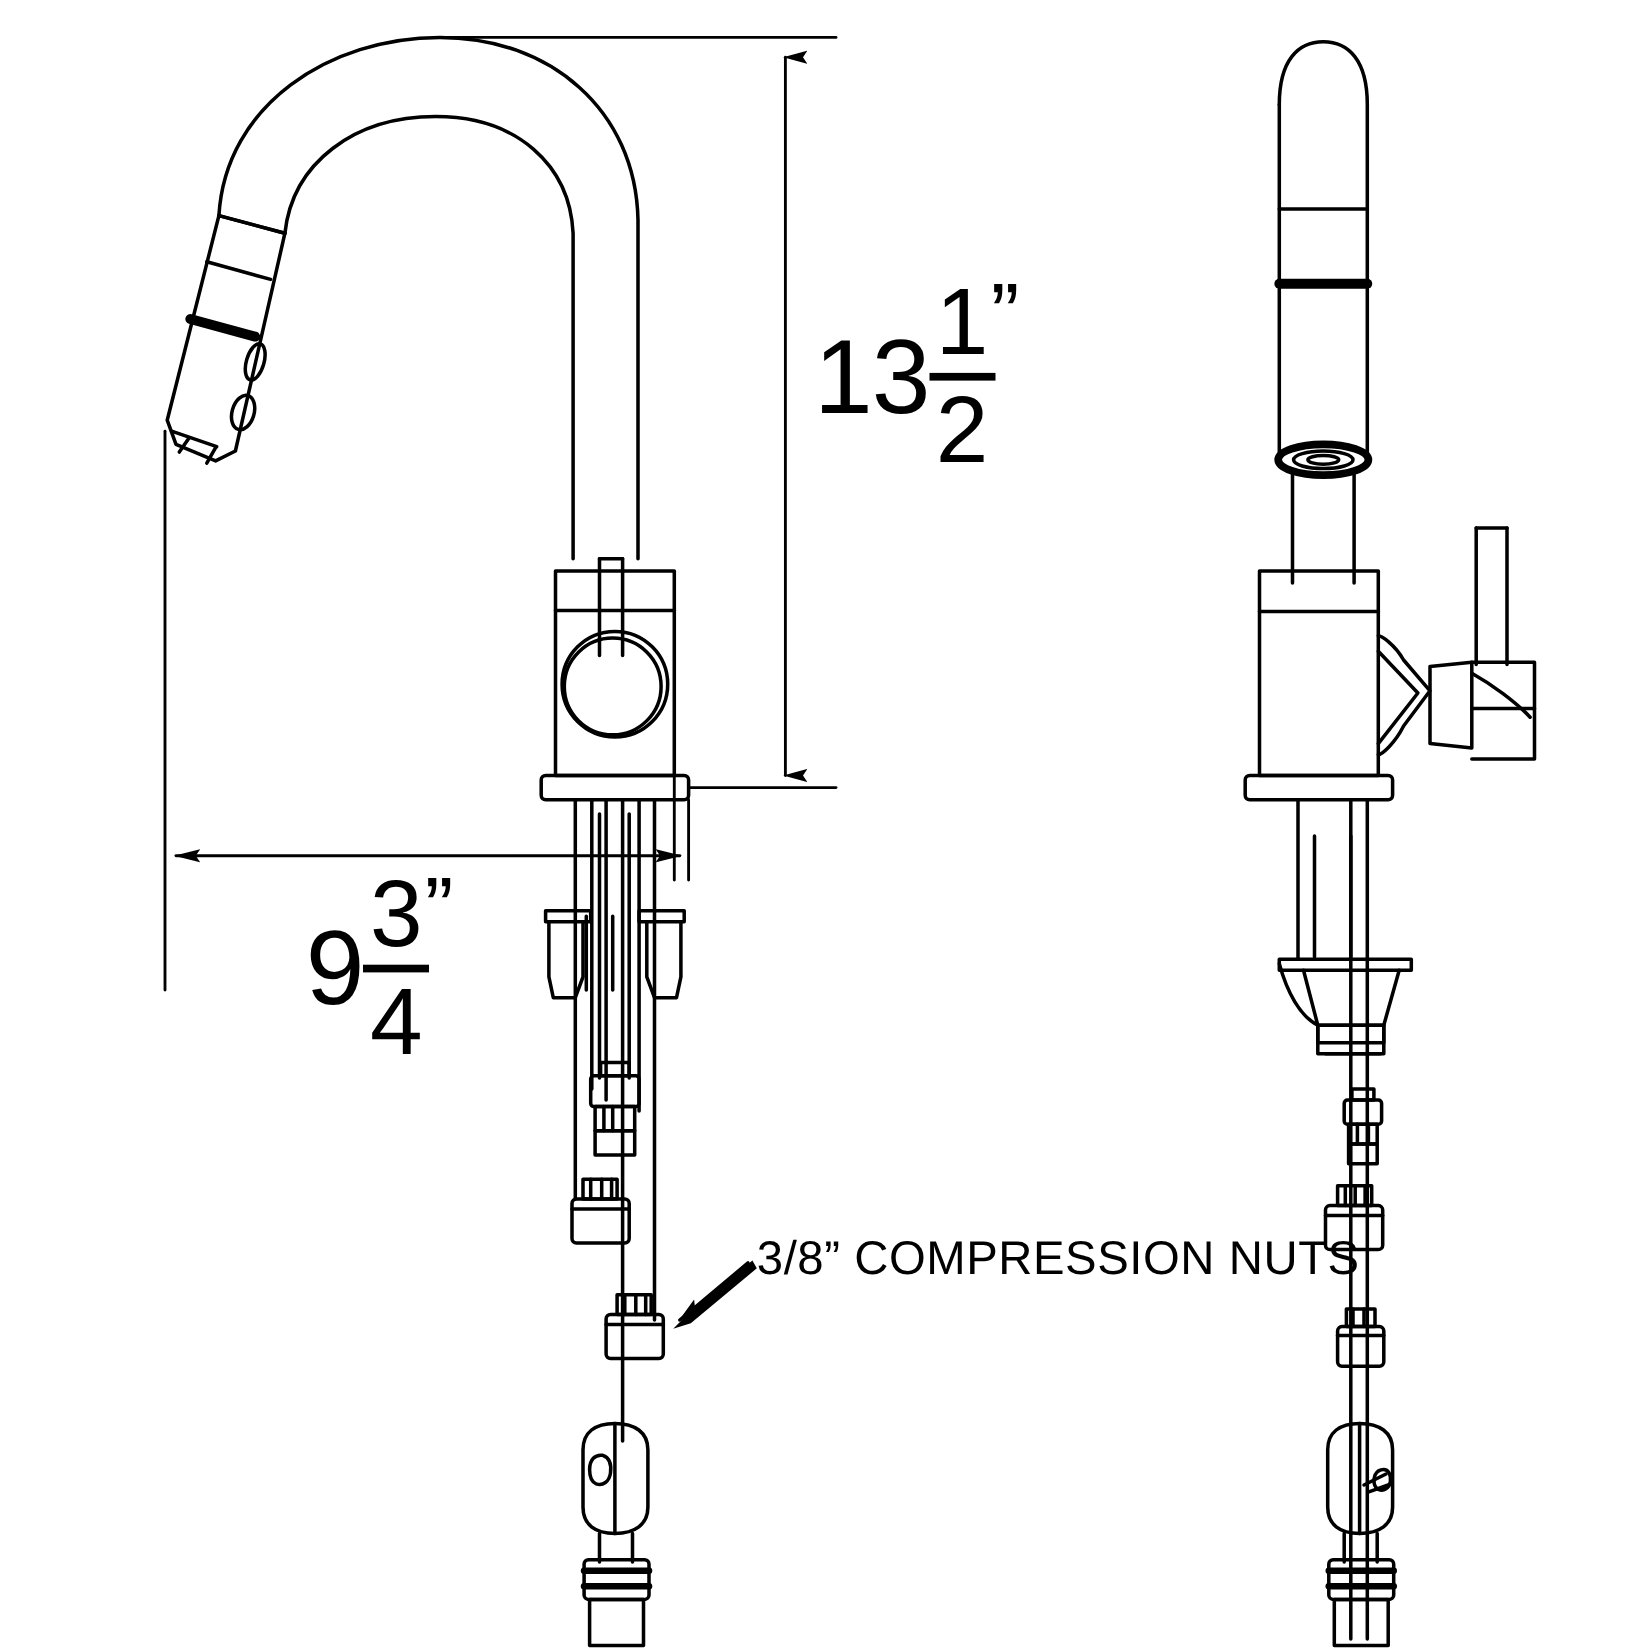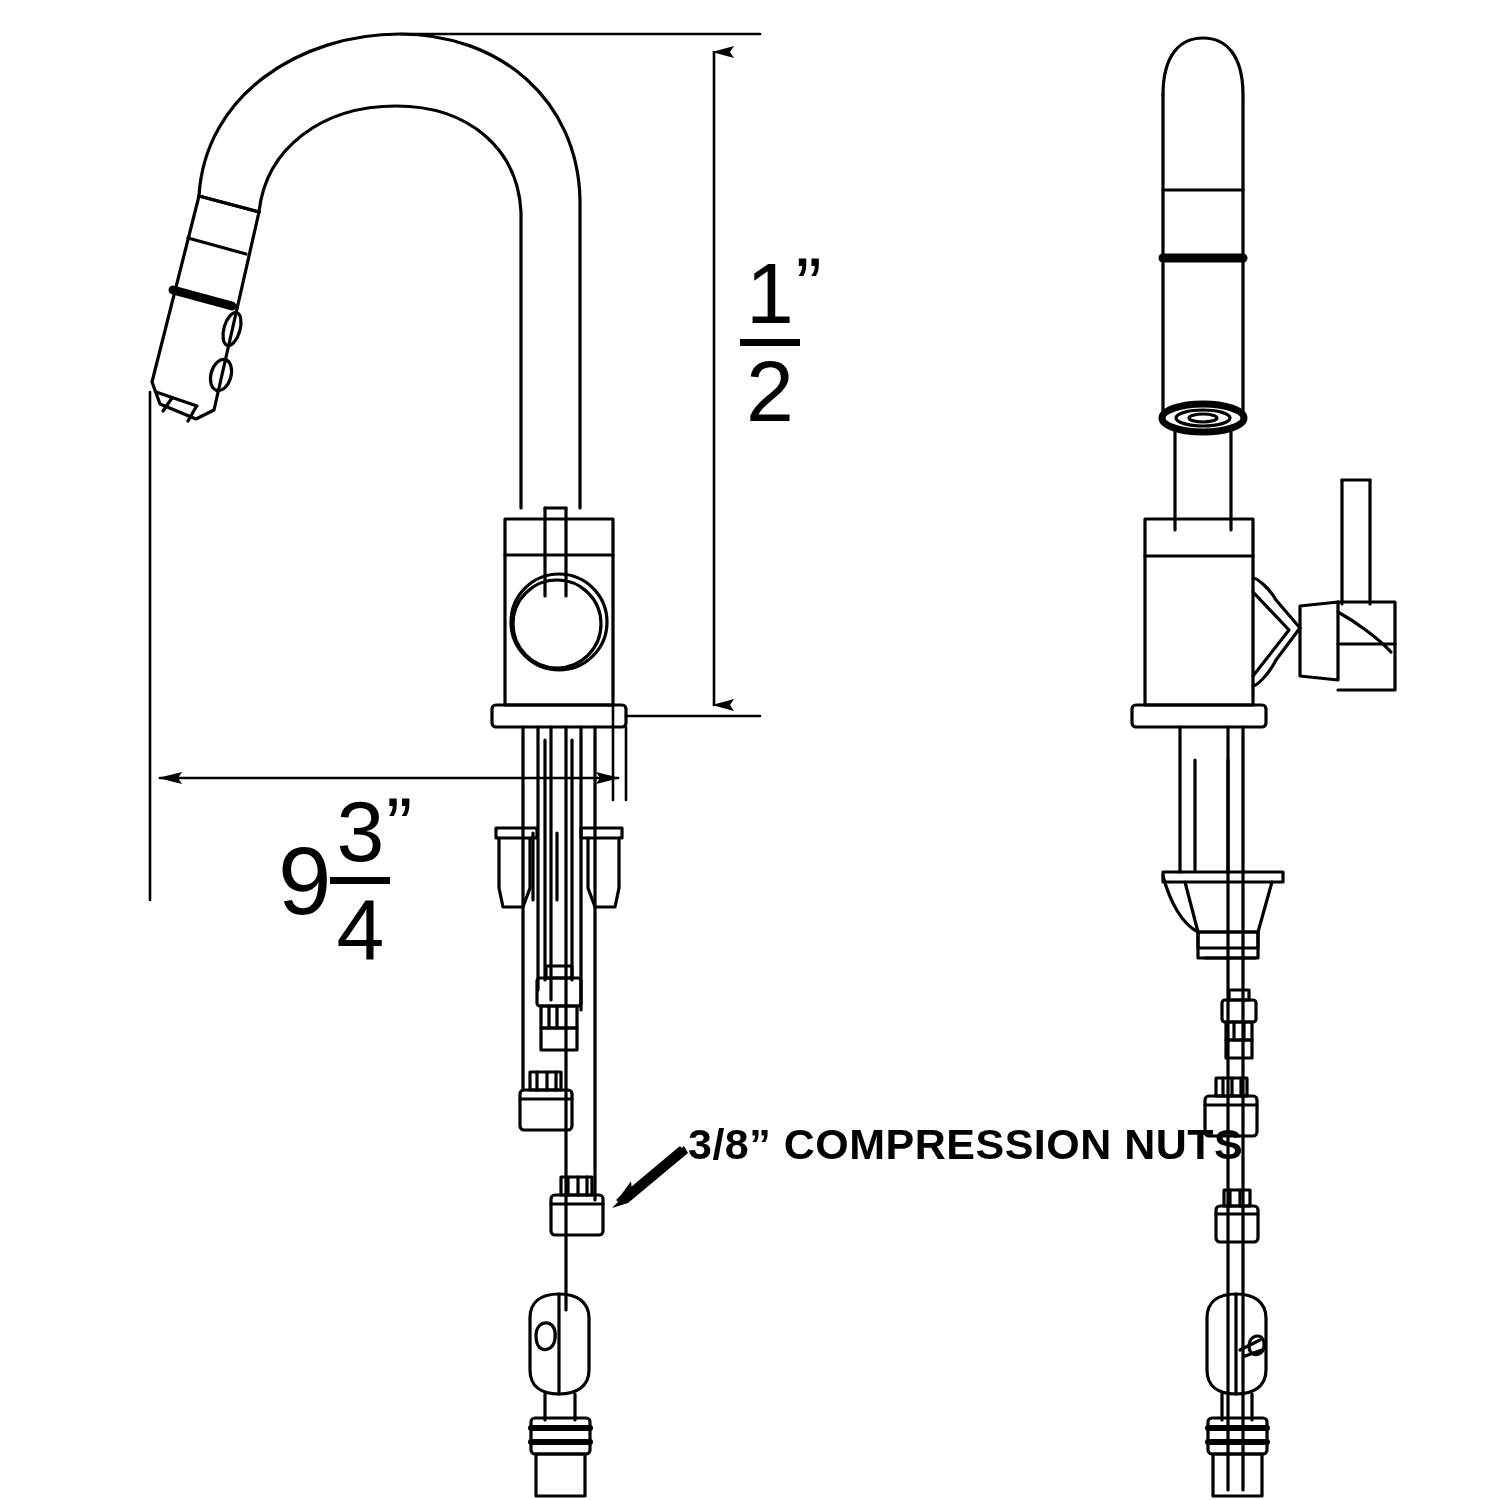--- a/index.html
+++ b/index.html
@@ -83,21 +83,21 @@
     top: -4px;
     margin-left: -4px;
   }
   
   #callout-compression-nuts {
     position: absolute;
     left: 688px;
     top: 1120px;
     font-size: 43px;
     letter-spacing: 0.5px;
-    font-weight: 700;
+    font-weight: 400;
     color: #000000;
     white-space: nowrap;
   }
 </style>
 </head>
 <body>
 
 <div id="sheet">
 
   <svg id="drawing" viewBox="0 0 1500 1500" xmlns="http://www.w3.org/2000/svg">
@@ -334,20 +334,21 @@
       </g>
 
       <g>
         <path d="M680,1148 L618,1200" stroke-width="3" marker-end="url(#arrowRight)" transform="rotate(0)"></path>
         <path d="M684,1146 L624,1196 L612,1208 L628,1203 L688,1153 Z" fill="#000" stroke="none"></path>
       </g>
     </g>
   </svg>
 
   <div class="dim-label" id="dim-vertical-label">
+    <span class="dim-whole">13</span>
     <span class="frac">
       <span class="num">1</span>
       <span class="bar"></span>
       <span class="den">2</span>
       <span class="frac-inch">”</span>
     </span>
   </div>
 
   <div class="dim-label" id="dim-horizontal-label">
     <span class="dim-whole">9</span>

